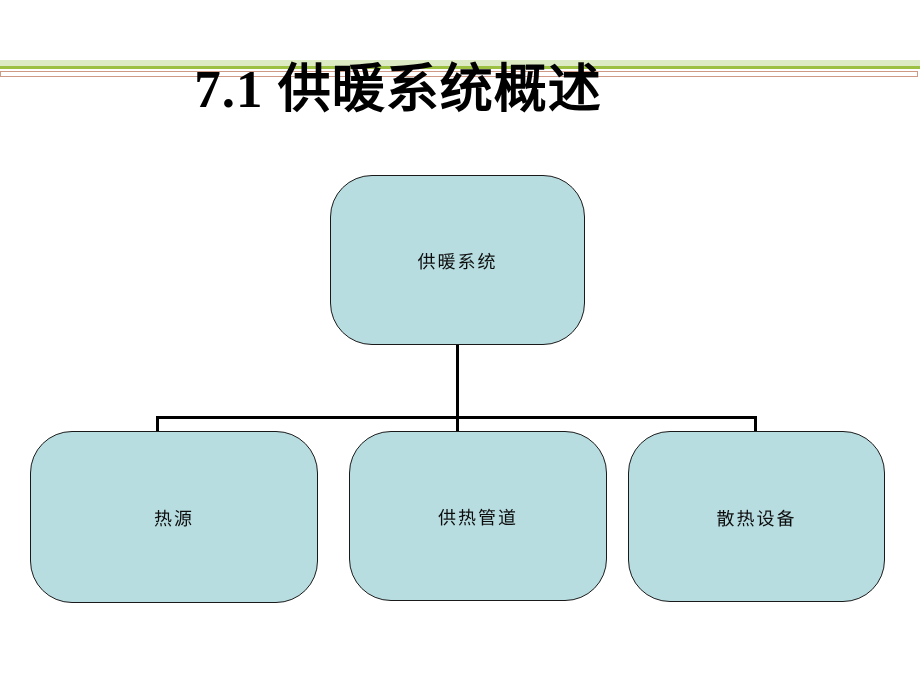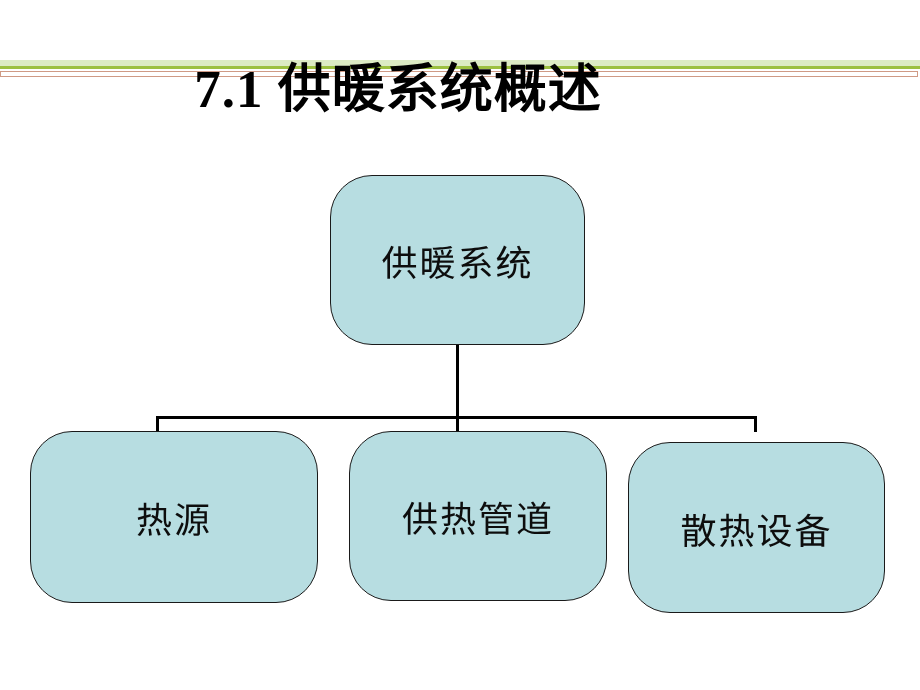--- a/index.html
+++ b/index.html
@@ -65,30 +65,30 @@
     background: #b7dde1;
     border: 1.5px solid #1a1a1a;
     border-radius: 42px;
     box-sizing: border-box;
     display: flex;
     align-items: center;
     justify-content: center;
     z-index: 2;
   }
   .node-label {
-    font-size: 36px;
+    font-size: 18px;
     color: #0d0d0d;
     font-family: "Liberation Serif", "DejaVu Serif", serif;
     letter-spacing: 2px;
     white-space: nowrap;
   }
   .node-root    { left: 330px; top: 175px; width: 255px; height: 170px; }
   .node-child-0 { left: 30px;  top: 431px; width: 288px; height: 172px; }
   .node-child-1 { left: 330px; top: 431px; width: 258px; height: 170px; margin-left: 19px; }
-  .node-child-2 { left: 628px; top: 431px; width: 257px; height: 171px; margin-top: 11px; }
+  .node-child-2 { left: 628px; top: 431px; width: 257px; height: 171px; }
 </style>
 </head>
 <body>
 
 <div class="slide">
 
   <div class="decor-green-band"></div>
   <div class="decor-green-line"></div>
   <div class="decor-salmon-frame"></div>
 

